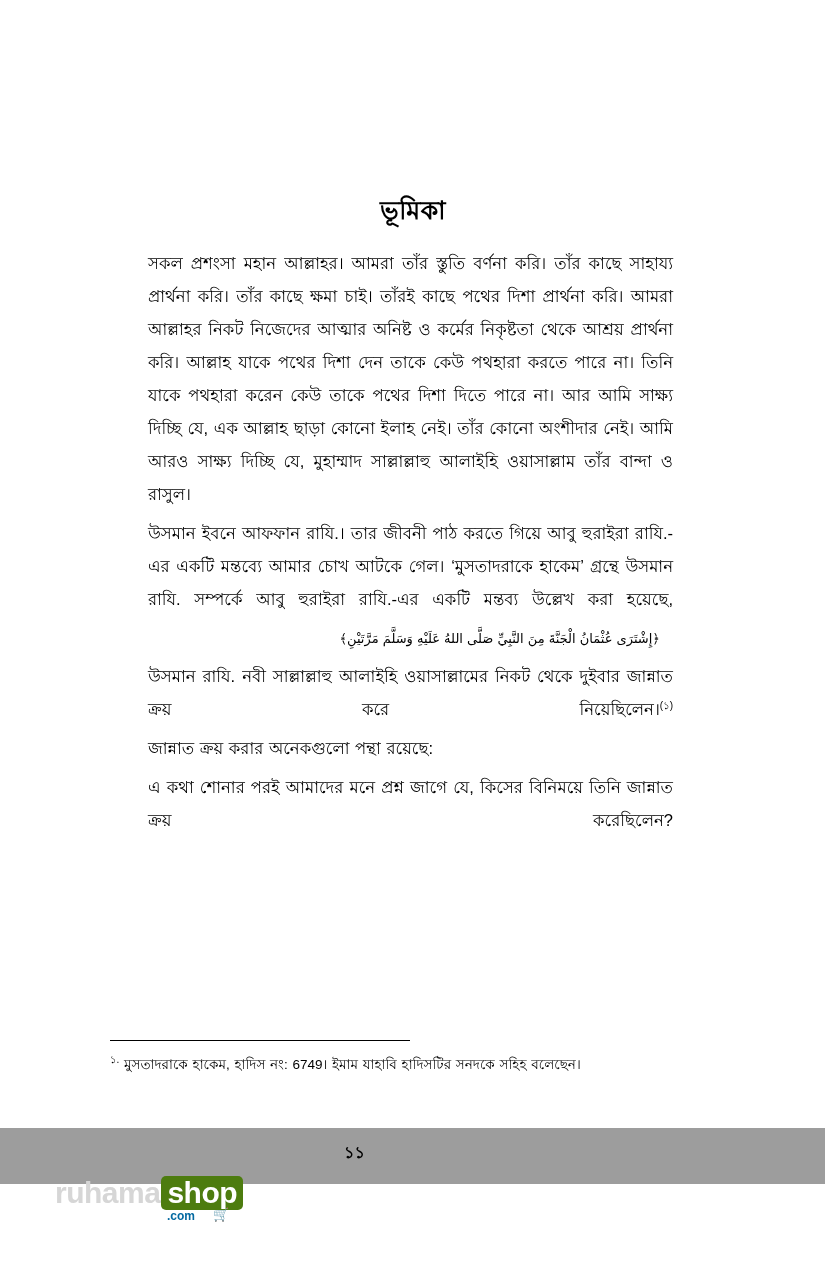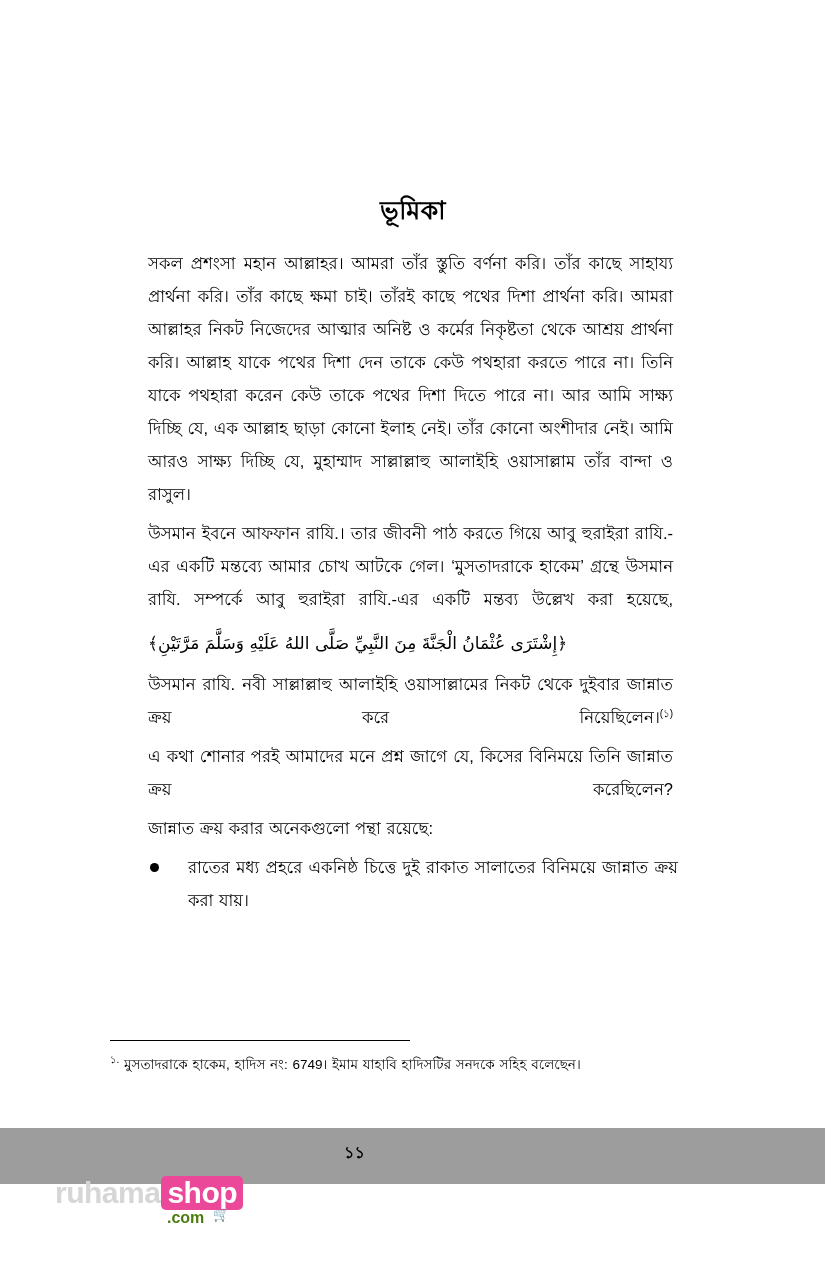--- a/index.html
+++ b/index.html
@@ -48,23 +48,23 @@
     line-height: 2.0;
     word-spacing: 1px;
   }
   p.para.last-left {
     text-align: justify;
     text-align-last: left;
   }
 
   .arabic {
     direction: rtl;
-    text-align: left;
+    text-align: right;
     font-family: "DejaVu Sans", serif;
-    font-size: 17px;
+    font-size: 13px;
     line-height: 2.0;
     margin: 10px 0 8px 0;
     padding-right: 18px;
   }
 
   .sup {
     font-size: 10px;
     vertical-align: super;
   }
 
@@ -141,32 +141,32 @@
     left: 55px;
     top: 1176px;
     display: flex;
     align-items: center;
     font-size: 30px;
     font-weight: bold;
     color: #d6d6d6;
     letter-spacing: -0.5px;
   }
   .watermark .wm-shop {
-    background: #ec4899;
+    background: #4d7c0f;
     color: #ffffff;
     border-radius: 5px;
     padding: 0 6px;
     margin-left: 1px;
   }
   .watermark .wm-dotcom {
     position: absolute;
     left: 112px;
     top: 33px;
-    font-size: 16px;
-    color: #4d7c0f;
+    font-size: 12px;
+    color: #0369a1;
     letter-spacing: 0;
   }
   .watermark .wm-cart {
     position: absolute;
     left: 158px;
     top: 31px;
     font-size: 13px;
     color: #9a9a9a;
   }
 </style>
@@ -180,30 +180,24 @@
     <h1 class="doc-title">ভূমিকা</h1>
 
     <p class="para">সকল প্রশংসা মহান আল্লাহর। আমরা তাঁর স্তুতি বর্ণনা করি। তাঁর কাছে সাহায্য প্রার্থনা করি। তাঁর কাছে ক্ষমা চাই। তাঁরই কাছে পথের দিশা প্রার্থনা করি। আমরা আল্লাহর নিকট নিজেদের আত্মার অনিষ্ট ও কর্মের নিকৃষ্টতা থেকে আশ্রয় প্রার্থনা করি। আল্লাহ যাকে পথের দিশা দেন তাকে কেউ পথহারা করতে পারে না। তিনি যাকে পথহারা করেন কেউ তাকে পথের দিশা দিতে পারে না। আর আমি সাক্ষ্য দিচ্ছি যে, এক আল্লাহ ছাড়া কোনো ইলাহ নেই। তাঁর কোনো অংশীদার নেই। আমি আরও সাক্ষ্য দিচ্ছি যে, মুহাম্মাদ সাল্লাল্লাহু আলাইহি ওয়াসাল্লাম তাঁর বান্দা ও রাসুল।</p>
 
     <p class="para">উসমান ইবনে আফফান রাযি.। তার জীবনী পাঠ করতে গিয়ে আবু হুরাইরা রাযি.-এর একটি মন্তব্যে আমার চোখ আটকে গেল। ‘মুসতাদরাকে হাকেম’ গ্রন্থে উসমান রাযি. সম্পর্কে আবু হুরাইরা রাযি.-এর একটি মন্তব্য উল্লেখ করা হয়েছে,</p>
 
     <div class="arabic">﴿إِشْتَرَى عُثْمَانُ الْجَنَّةَ مِنَ النَّبِيِّ صَلَّى اللهُ عَلَيْهِ وَسَلَّمَ مَرَّتَيْنِ﴾</div>
 
     <p class="para"><span>উসমান রাযি. নবী সাল্লাল্লাহু আলাইহি ওয়াসাল্লামের নিকট থেকে দুইবার জান্নাত ক্রয় করে নিয়েছিলেন।</span><span class="sup">(১)</span></p>
 
+    <p class="para last-left">জান্নাত ক্রয় করার অনেকগুলো পন্থা রয়েছে:</p>
+
     <p class="para">এ কথা শোনার পরই আমাদের মনে প্রশ্ন জাগে যে, কিসের বিনিময়ে তিনি জান্নাত ক্রয় করেছিলেন?</p>
 
-    <p class="para last-left">জান্নাত ক্রয় করার অনেকগুলো পন্থা রয়েছে:</p>
-
-    <ul class="bullets">
-      <li>
-        <span class="dot"></span>
-        <span>রাতের মধ্য প্রহরে একনিষ্ঠ চিত্তে দুই রাকাত সালাতের বিনিময়ে জান্নাত ক্রয় করা যায়।</span>
-      </li>
-    </ul>
 
   </div>
 
   <div class="footnote-wrap">
     <div class="footnote-rule"></div>
     <p class="footnote-text"><span class="fn-mark">১.</span> <span>মুসতাদরাকে হাকেম, হাদিস নং: 6749। ইমাম যাহাবি হাদিসটির সনদকে সহিহ বলেছেন।</span></p>
   </div>
 
   <div class="footer-bar"></div>
   <div class="page-number">১১</div>

